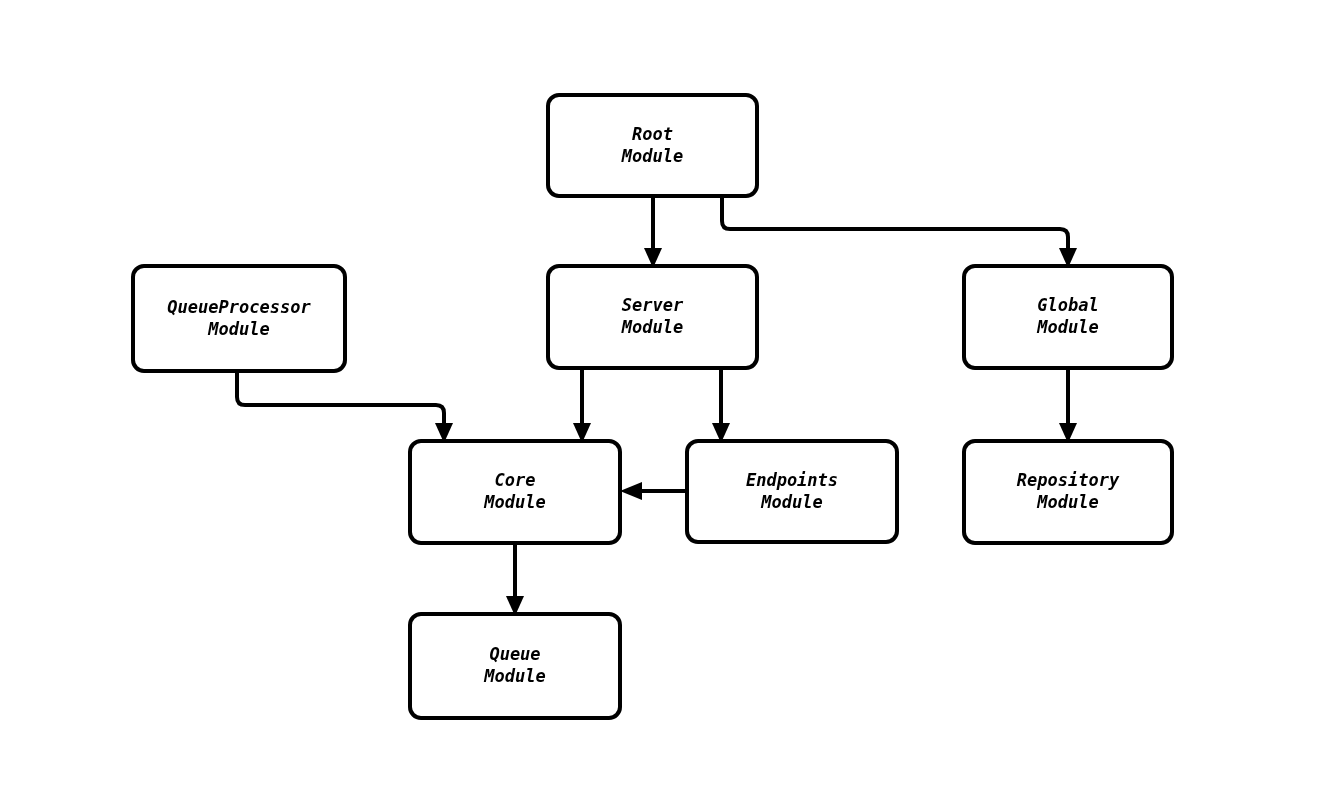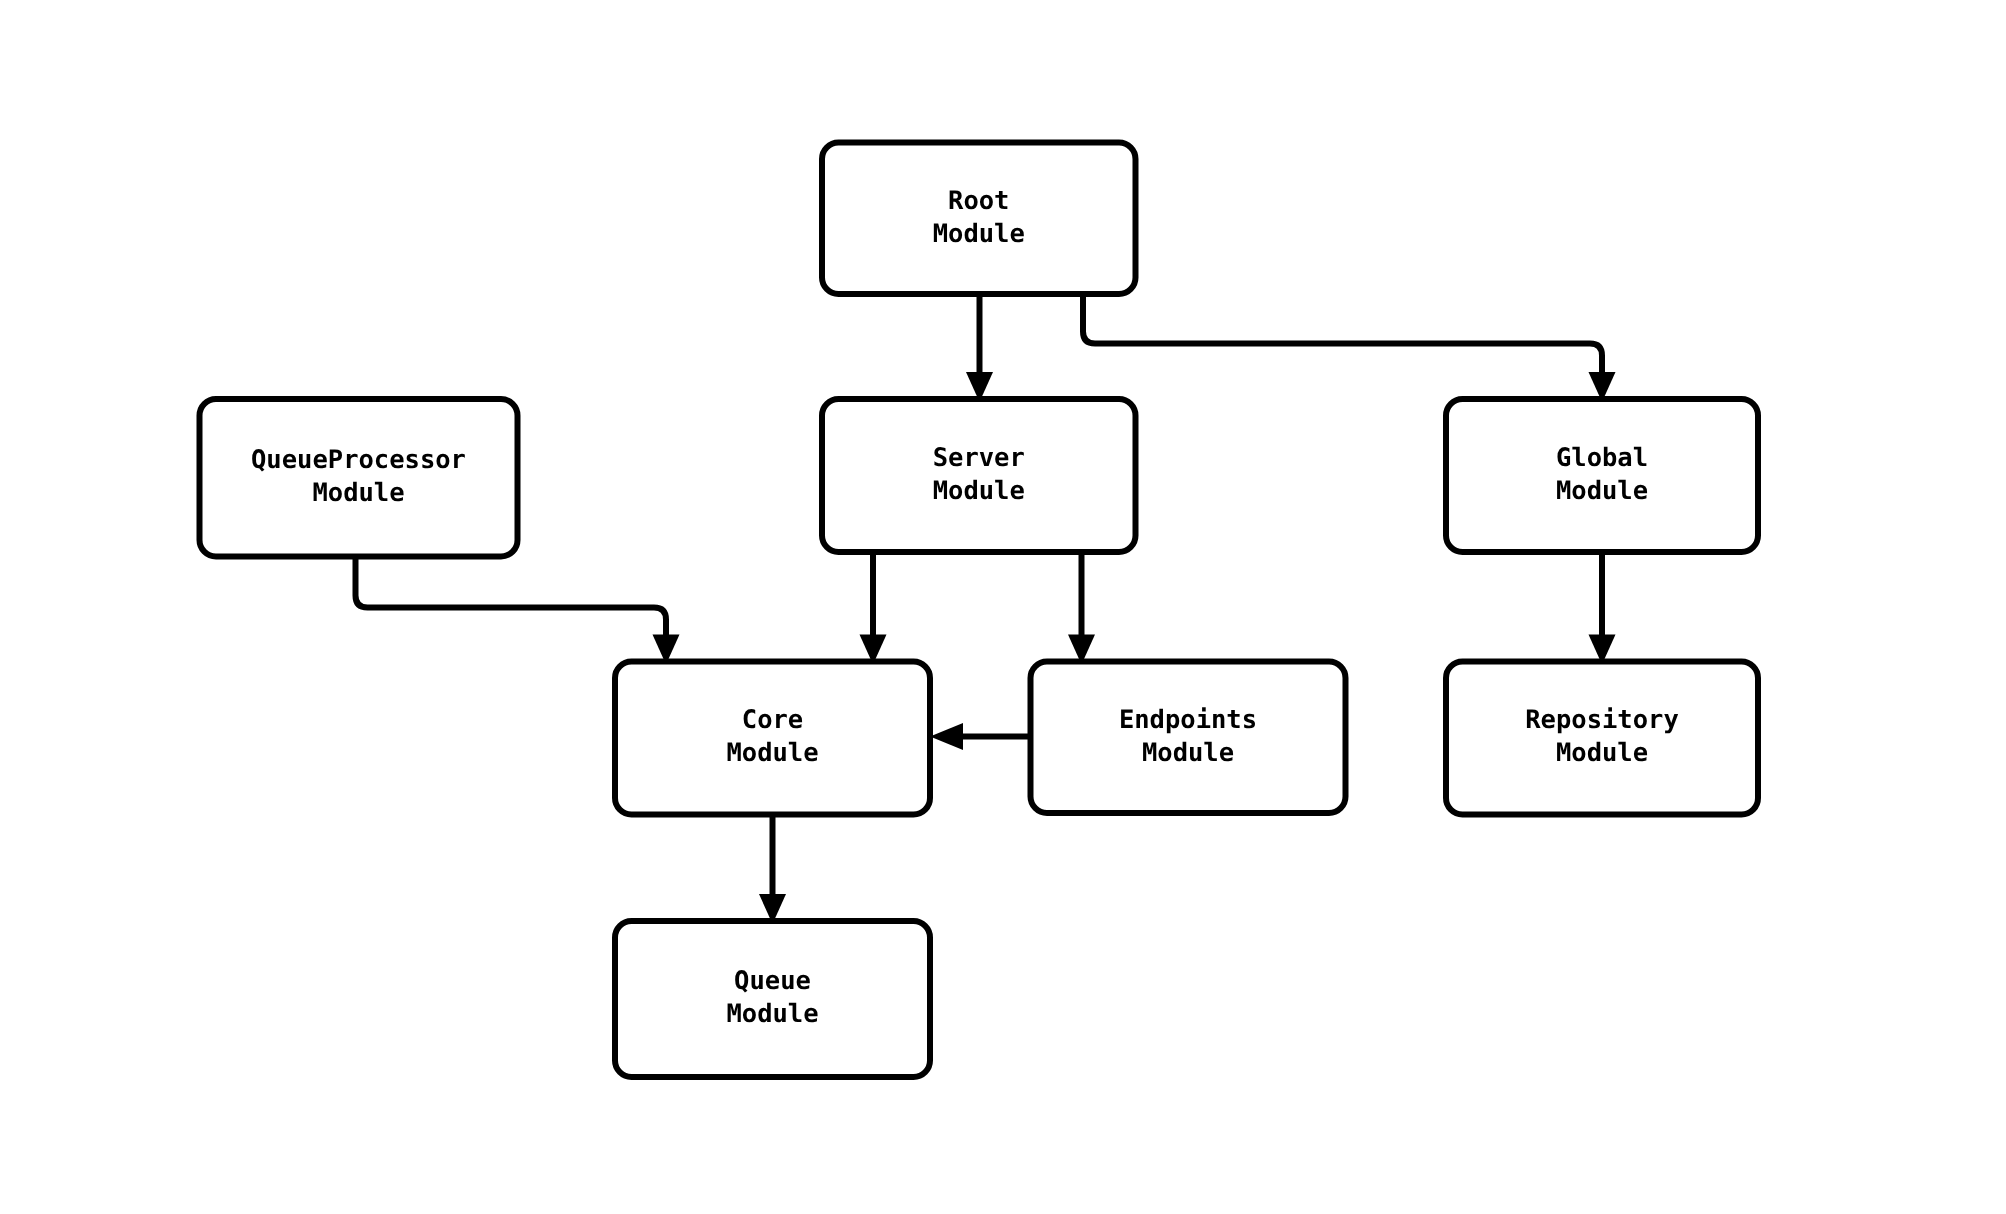--- a/index.html
+++ b/index.html
@@ -12,20 +12,21 @@
     width: 1337px;
     height: 809px;
     overflow: hidden;
     font-family: "DejaVu Sans Mono", "Liberation Mono", monospace;
   }
   #diagram-root {
     position: relative;
     width: 1337px;
     height: 809px;
     background: #ffffff;
+    font-style: italic;
   }
   svg#graph {
     display: block;
     width: 1337px;
     height: 809px;
   }
   .node-box {
     fill: #ffffff;
     stroke: #000000;
     stroke-width: 4;

